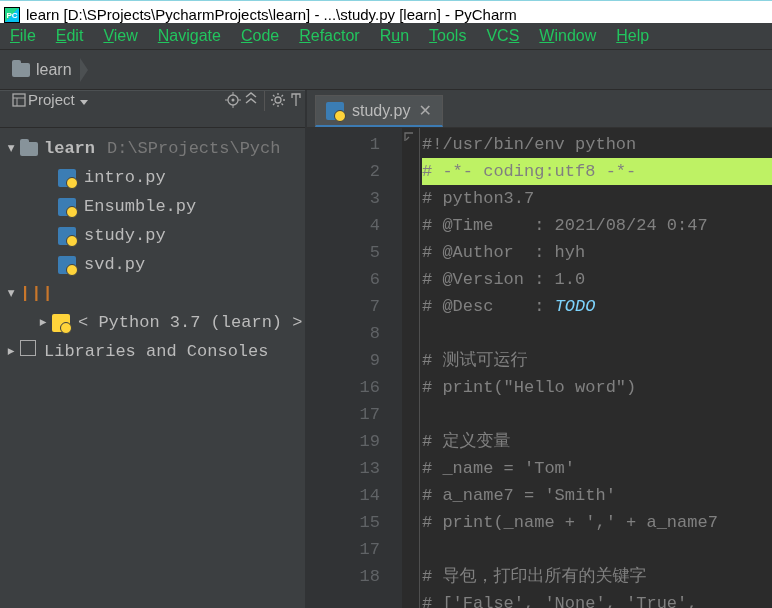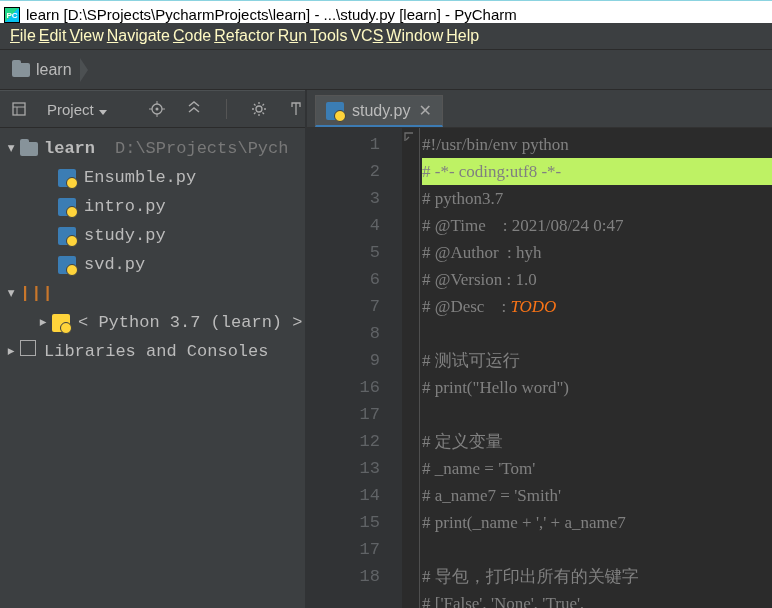--- a/index.html
+++ b/index.html
@@ -31,22 +31,22 @@
     color:#fff;
     font-weight:bold;
     display:flex;align-items:center;justify-content:center;
   }
   .menu-bar {
     height: 27px;
     display: flex;
     align-items: center;
     padding-left: 10px;
     font-size: 16px;
-    color: #fef9c3;
-    gap: 3px;
+    color: #22c55e;
+    gap: 20px;
     border-bottom: 1px solid #2b2b2b;
   }
   .menu-bar span u { text-decoration: underline; }
   .breadcrumb-bar {
     height: 40px;
     display: flex;
     align-items: center;
     padding-left: 12px;
     gap: 6px;
     border-bottom: 1px solid #2b2b2b;
@@ -78,25 +78,25 @@
     height: calc(100% - 90px);
   }
   .project-panel {
     width: 307px;
     background:#3c3f41;
     border-right: 2px solid #313335;
     display:flex;flex-direction:column;
   }
   .panel-header {
     height: 38px;
-    display:flex;align-items:center;
+    display:flex;align-items:flex-start;
     border-bottom:1px solid #2b2b2b;
     border-top:1px solid #4c5052;
     padding-left:10px;
-    gap:19px;
+    gap:0;
     font-size:15px;
   }
   .panel-header .dd::after{
     content:"";
     display:inline-block;
     margin-left:5px;
     border-left:4px solid transparent;
     border-right:4px solid transparent;
     border-top:5px solid #bbbbbb;
   }
@@ -118,21 +118,21 @@
     display:flex;align-items:center;
     height:29px;
     padding-left:6px;
     white-space:nowrap;
   }
   .tree-row .exp {
     width:14px;
     color:#bbbbbb;
   }
   .tree-row .fname { color:#bbbbbb; }
-  .tree-row .fpath { color:#787878;margin-left:20px;}
+  .tree-row .fpath { color:#787878;margin-left:12px;}
   .tree-row .bold { font-weight:bold;}
   .py-file-icon {
     width:18px;height:18px;
     background:#3b7db4;
     border-radius:2px;
     position:relative;
     display:inline-flex;align-items:center;justify-content:center;
   }
   .py-file-icon::before{
     content:"";
@@ -208,25 +208,24 @@
     position:absolute;
     top:4px;left:2px;
     width:10px;height:10px;
   }
   .code-lines {
     flex:1;
     padding-top:3px;
     padding-left:2px;
     white-space:pre;
     overflow:hidden;
-    font-family:Liberation Serif, serif;
   }
   .code-lines div{height:27px;}
   .c-comment{color:#808080;}
-  .c-todo{color:#f97316;font-style:italic;}
+  .c-todo{color:#7dd3fc;font-style:italic;}
   .hl-line{background:#bef264;}
 </style>
 </head>
 <body>
 
 <div class="title-bar">
   <div class="app-icon">PC</div>
   <span>learn [D:\SProjects\PycharmProjects\learn] - ...\study.py [learn] - PyCharm</span>
 </div>
 
@@ -306,26 +305,26 @@
       <div class="tree-row">
         <span class="exp">▾</span>
         <span class="folder-icon"></span>
         <span style="width:6px"></span>
         <span class="fname bold">learn</span>
         <span class="fpath">D:\SProjects\Pych</span>
       </div>
       <div class="tree-row indent2">
         <span class="py-file-icon"></span>
           <span style="width:8px"></span>
+        <span class="fname">intro.py</span>
+      </div>
+      <div class="tree-row indent2">
+        <span class="py-file-icon"></span>
+          <span style="width:8px"></span>
         <span class="fname">Ensumble.py</span>
-      </div>
-      <div class="tree-row indent2">
-        <span class="py-file-icon"></span>
-          <span style="width:8px"></span>
-        <span class="fname">intro.py</span>
       </div>
       <div class="tree-row indent2">
         <span class="py-file-icon"></span>
           <span style="width:8px"></span>
         <span class="fname">study.py</span>
       </div>
       <div class="tree-row indent2">
         <span class="py-file-icon"></span>
           <span style="width:8px"></span>
         <span class="fname">svd.py</span>
@@ -364,21 +363,21 @@
           <div>2</div>
           <div>3</div>
           <div>4</div>
           <div>5</div>
           <div>6</div>
           <div>7</div>
           <div>8</div>
           <div>9</div>
           <div>16</div>
           <div>17</div>
-          <div>12</div>
+          <div>19</div>
           <div>13</div>
           <div>14</div>
           <div>15</div>
           <div>17</div>
           <div>18</div>
         </div>
       <div class="fold-strip">
         <svg class="fold-mark" viewBox="0 0 10 10">
             <path d="M1 9 L1 1 L9 1" fill="none" stroke="#6e6e6e" stroke-width="1.3"></path>
             <path d="M2 8 L5 5" stroke="#6e6e6e" stroke-width="1.3"></path>

